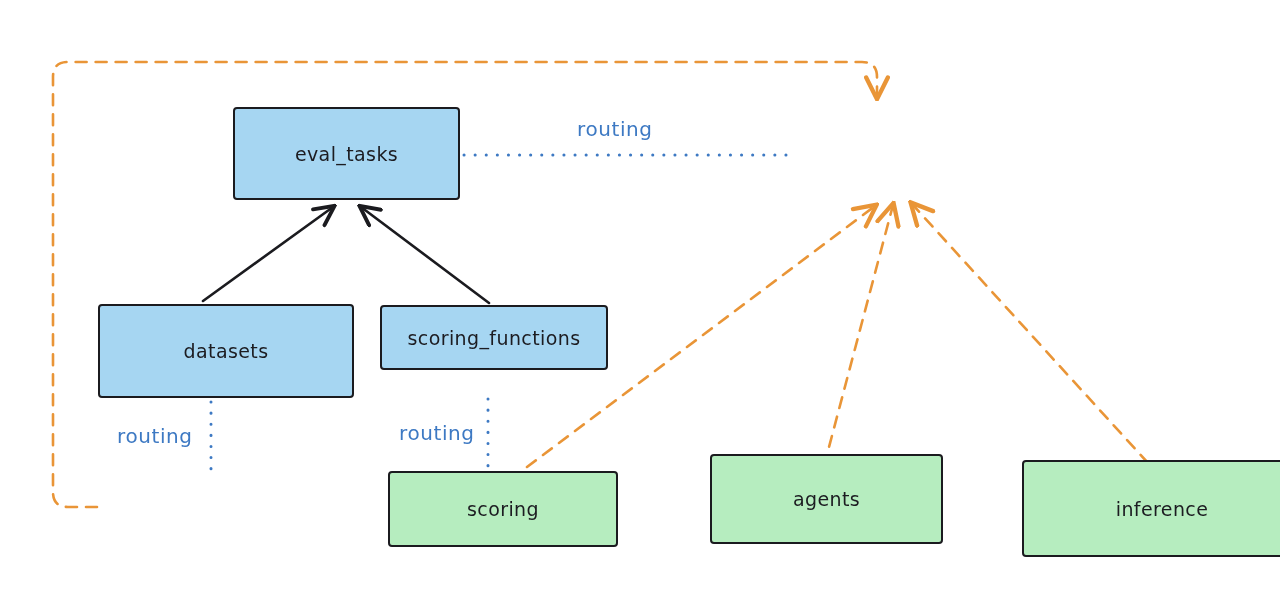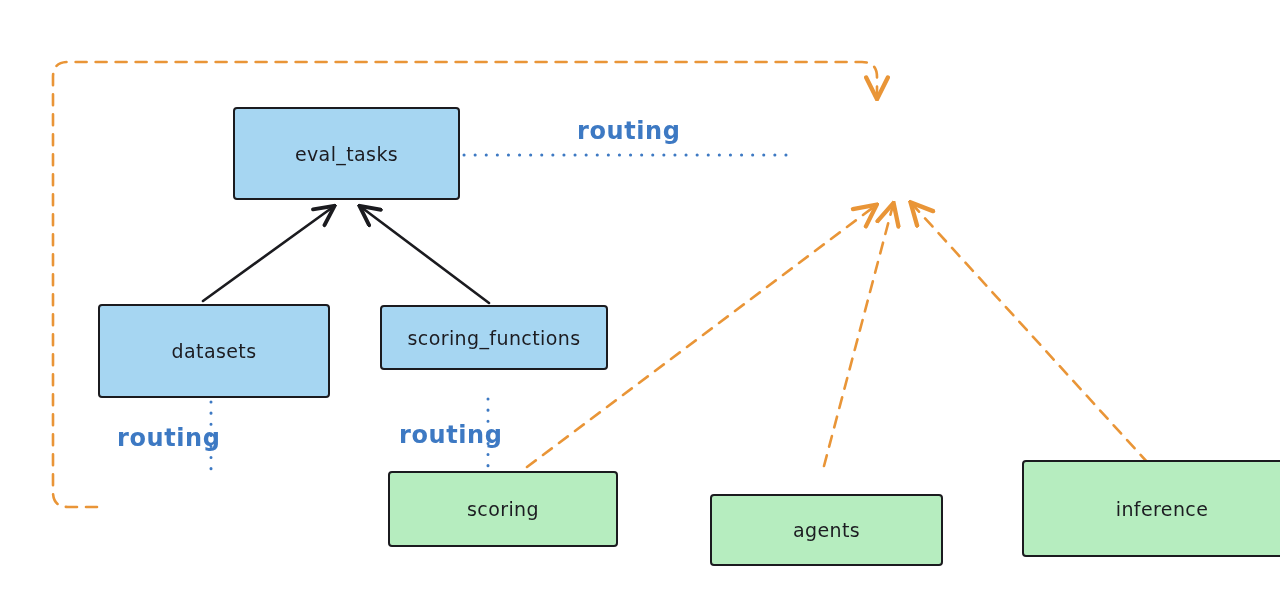--- a/index.html
+++ b/index.html
@@ -24,21 +24,21 @@
     display:flex;align-items:center;justify-content:center;
     font-size:19px;letter-spacing:0.4px;
     color:var(--text,#1c1c21);
     box-sizing:border-box;
   }
   .node.blue{background:var(--blue-fill,#a6d6f2);}
   .node.green{background:var(--green-fill,#b6edbf);}
   .edge-label{
     position:absolute;
     color:var(--routing-blue,#3d79c3);
-    font-size:24px;font-weight:700;letter-spacing:0.6px;
+    font-size:20px;font-weight:400;letter-spacing:0.6px;
   }
 </style>
 </head>
 <body>
 
 <div class="canvas">
 
   <svg class="edges-layer" width="1280" height="596" viewBox="0 0 1280 596" xmlns="http://www.w3.org/2000/svg">
     <defs>
       <marker id="arrow-black" viewBox="0 0 12 12" refX="10" refY="6" markerWidth="9" markerHeight="9" orient="auto-start-reverse">
@@ -60,34 +60,34 @@
     <path class="stroke-orange dashed" marker-end="url(#arrow-orange)" d="M527,467 L875,206"></path>
     <path class="stroke-orange dashed" marker-end="url(#arrow-orange)" d="M824,466 L893,205"></path>
     <path class="stroke-orange dashed" marker-end="url(#arrow-orange)" d="M1148,463 L912,204"></path>
   </svg>
 
   <div class="node blue" style="left:233px;top:107px;width:227px;height:93px">
     <span>eval_tasks</span>
   </div>
 
 
-  <div class="node blue" style="left:98px;top:304px;width:232px;height:94px">
+  <div class="node blue" style="left:98px;top:304px;width:256px;height:94px">
     <span>datasets</span>
   </div>
 
   <div class="node blue" style="left:380px;top:305px;width:228px;height:65px">
     <span>scoring_functions</span>
   </div>
 
 
   <div class="node green" style="left:388px;top:471px;width:230px;height:76px">
     <span>scoring</span>
   </div>
 
-  <div class="node green" style="left:710px;top:494px;width:233px;height:72px">
+  <div class="node green" style="left:710px;top:454px;width:233px;height:90px">
     <span>agents</span>
   </div>
 
   <div class="node green" style="left:1022px;top:460px;width:280px;height:97px">
     <span>inference</span>
   </div>
 
   <div class="edge-label" style="left:577px;top:117px">routing</div>
   <div class="edge-label" style="left:117px;top:424px">routing</div>
   <div class="edge-label" style="left:399px;top:421px">routing</div>

